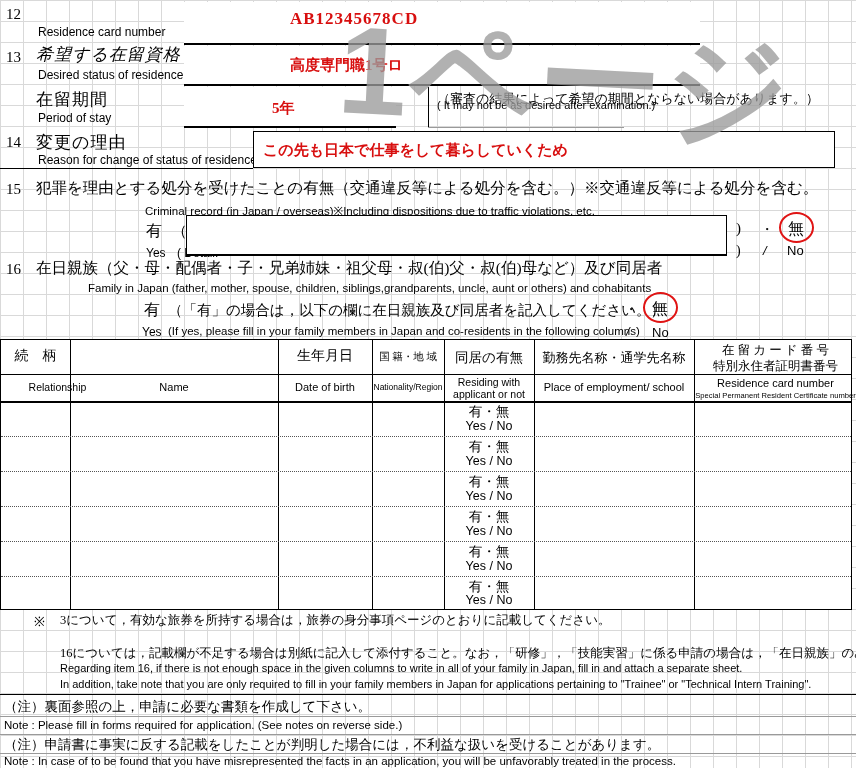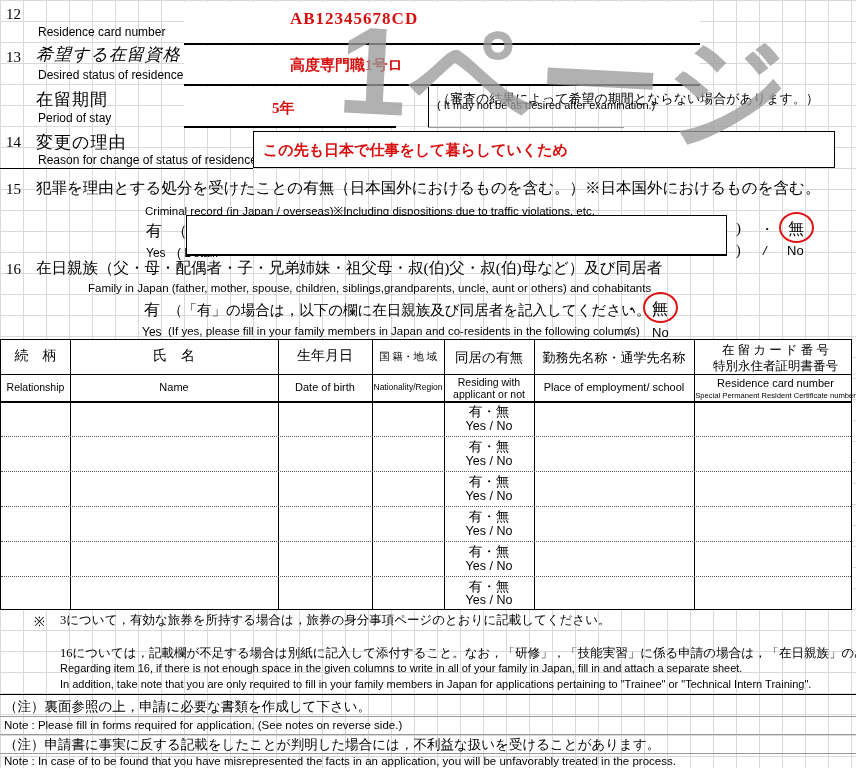--- a/index.html
+++ b/index.html
@@ -57,21 +57,21 @@
   <div class="grayline" style="left:428px;top:127px;width:196px;"></div>
 
   <span class="abs jp" style="left:6px;top:134px;font-size:15px;">14</span>
   <span class="abs jp" style="left:36px;top:131px;font-size:17px;letter-spacing:1px;">変更の理由</span>
   <span class="abs en" style="left:38px;top:153px;font-size:12px;">Reason for change of status of residence</span>
   <div class="hline" style="left:0px;top:168px;width:253px;height:1px;"></div>
   <div class="whitebox" style="left:253px;top:131px;width:582px;height:37px;border:1.5px solid #000;z-index:4;"></div>
   <span class="abs red z10" style="left:263px;top:141px;font-size:15px;">この先も日本で仕事をして暮らしていくため</span>
 
   <span class="abs jp" style="left:6px;top:181px;font-size:15px;">15</span>
-  <span class="abs jp" style="left:36px;top:178px;font-size:15.5px;">犯罪を理由とする処分を受けたことの有無（日本国外におけるものを含む。）※日本国外におけるものを含む。</span>
+  <span class="abs jp" style="left:36px;top:178px;font-size:15.5px;">犯罪を理由とする処分を受けたことの有無（交通違反等による処分を含む。）※交通違反等による処分を含む。</span>
   <span class="abs en" style="left:145px;top:203px;font-size:11.5px;">Criminal record (in Japan / overseas)※Including dispositions due to traffic violations, etc.</span>
   <span class="abs jp" style="left:146px;top:221px;font-size:16px;">有</span>
   <span class="abs jp" style="left:172px;top:222px;font-size:15px;">（具体的内容</span>
   <span class="abs en" style="left:146px;top:246px;font-size:12px;">Yes</span>
   <span class="abs en" style="left:177px;top:246px;font-size:12px;">( Detail:</span>
   <div class="whitebox" style="left:186px;top:215px;width:541px;height:41px;border:1px solid #000;border-bottom:2px solid #000;z-index:4;"></div>
   <span class="abs jp" style="left:736px;top:220px;font-size:15px;">)</span>
   <span class="abs jp" style="left:760px;top:221px;font-size:14px;">・</span>
   <span class="abs jp z10" style="left:788px;top:219px;font-size:16px;">無</span>
   <div class="circle z10" style="left:779px;top:212px;width:35px;height:31px;"></div>
@@ -98,22 +98,21 @@
     <div class="vline" style="left:277px;"></div>
     <div class="vline" style="left:371px;"></div>
     <div class="vline" style="left:443px;"></div>
     <div class="vline" style="left:533px;"></div>
     <div class="vline" style="left:693px;"></div>
 
     <div class="hline" style="left:0;right:0;top:34px;height:1px;"></div>
     <div class="hline" style="left:0;right:0;top:61px;height:1.5px;"></div>
 
     <div class="cellc jp" style="left:0;width:69px;top:7px;font-size:14px;">続　柄</div>
-    <div class="cellc en" style="left:0;width:69px;top:41px;font-size:10.5px;">Relationship</div>
-    <div class="cellc jp" style="left:69px;width:208px;top:7px;font-size:14px;">氏　名</div>
+    <div class="cellc en" style="left:0;width:69px;top:41px;font-size:10.5px;padding-left:22px;">Relationship</div>
     <div class="cellc en" style="left:69px;width:208px;top:41px;font-size:11px;">Name</div>
     <div class="cellc jp" style="left:277px;width:94px;top:7px;font-size:14px;">生年月日</div>
     <div class="cellc en" style="left:277px;width:94px;top:41px;font-size:11px;">Date of birth</div>
     <div class="cellc jp" style="left:371px;width:72px;top:10px;font-size:10.5px;">国 籍・地 域</div>
     <div class="cellc en" style="left:371px;width:72px;top:42px;font-size:8.5px;">Nationality/Region</div>
     <div class="cellc jp" style="left:443px;width:90px;top:9px;font-size:13.5px;">同居の有無</div>
     <div class="cellc en" style="left:443px;width:90px;top:36px;font-size:10.5px;line-height:12px;">Residing with</div>
     <div class="cellc en" style="left:443px;width:90px;top:48px;font-size:10.5px;line-height:12px;">applicant or not</div>
     <div class="cellc jp" style="left:533px;width:160px;top:9px;font-size:13px;">勤務先名称・通学先名称</div>
     <div class="cellc en" style="left:533px;width:160px;top:41px;font-size:11px;">Place of employment/ school</div>

